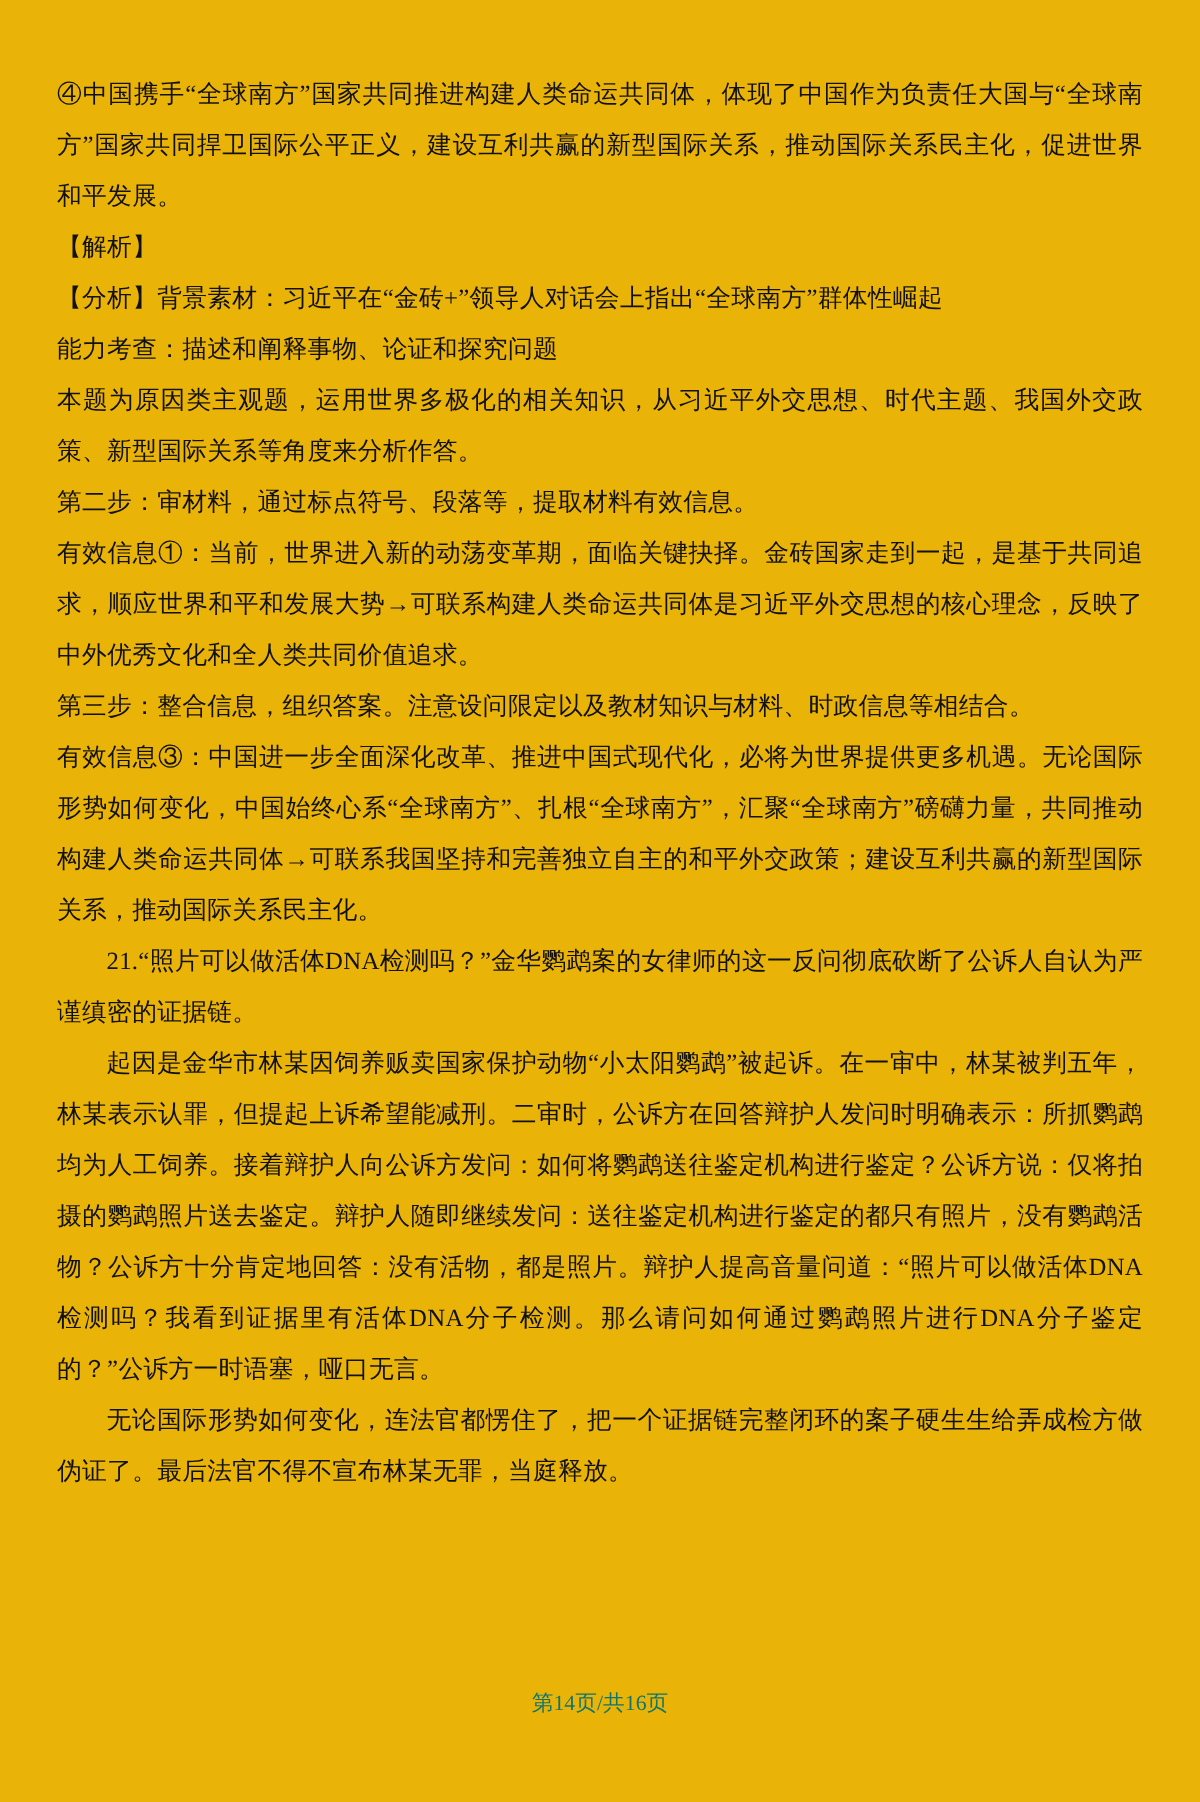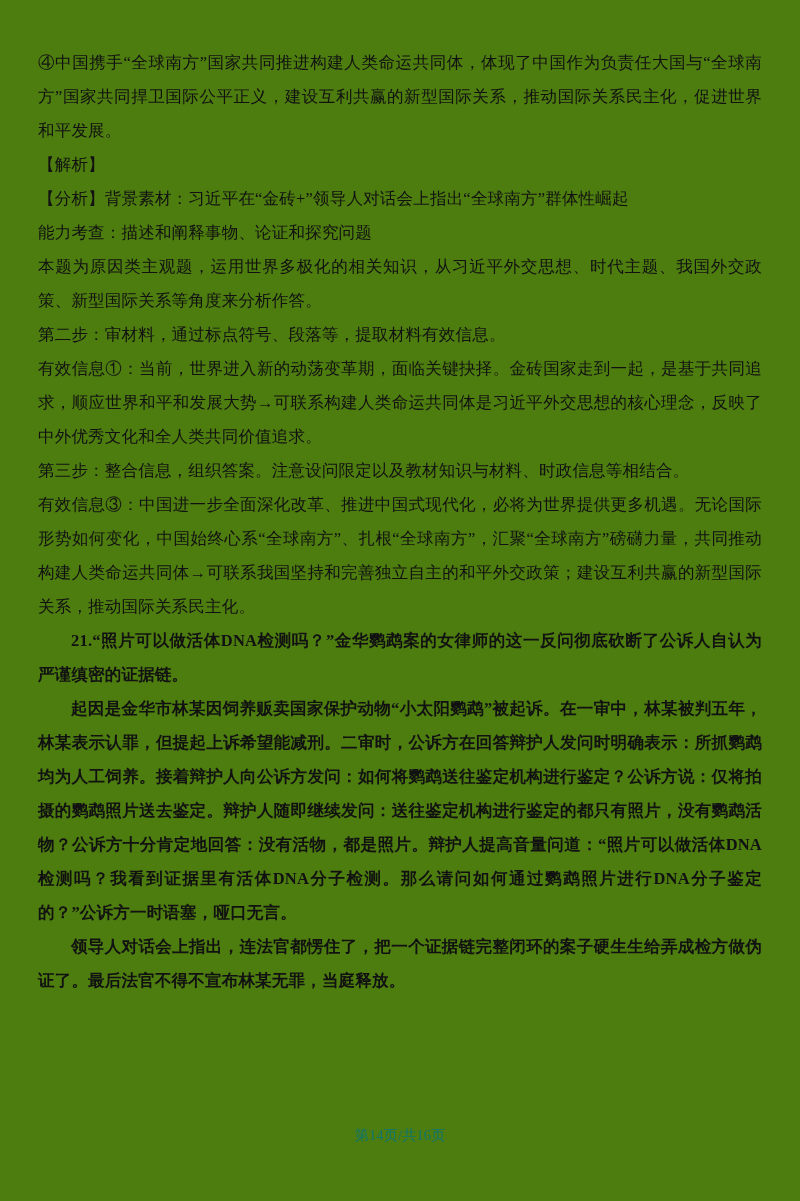--- a/index.html
+++ b/index.html
@@ -13,33 +13,32 @@
     position: relative;
     overflow: hidden;
     color: #111111;
     font-family: "Liberation Serif", "DejaVu Serif", serif;
   }
   .page {
     box-sizing: border-box;
     width: 800px;
     height: 1201px;
     padding: 46px 38px 0 38px;
-    background: #4d7c0f;
+    background: #eab308;
   }
   .doc p {
     margin: 0;
     font-size: 16.5px;
     line-height: 34px;
     text-align: justify;
     letter-spacing: 0.2px;
     word-break: break-all;
   }
   .doc p.indent {
     text-indent: 2em;
-    font-weight: bold;
   }
   .footer {
     position: absolute;
     left: 0;
     right: 0;
     top: 1126px;
     text-align: center;
     font-size: 14.5px;
     color: #0f766e;
   }
@@ -53,17 +52,17 @@
     <p>【解析】</p>
     <p>【分析】背景素材：习近平在“金砖+”领导人对话会上指出“全球南方”群体性崛起</p>
     <p>能力考查：描述和阐释事物、论证和探究问题</p>
     <p>本题为原因类主观题，运用世界多极化的相关知识，从习近平外交思想、时代主题、我国外交政策、新型国际关系等角度来分析作答。</p>
     <p>第二步：审材料，通过标点符号、段落等，提取材料有效信息。</p>
     <p>有效信息①：当前，世界进入新的动荡变革期，面临关键抉择。金砖国家走到一起，是基于共同追求，顺应世界和平和发展大势→可联系构建人类命运共同体是习近平外交思想的核心理念，反映了中外优秀文化和全人类共同价值追求。</p>
     <p>第三步：整合信息，组织答案。注意设问限定以及教材知识与材料、时政信息等相结合。</p>
     <p>有效信息③：中国进一步全面深化改革、推进中国式现代化，必将为世界提供更多机遇。无论国际形势如何变化，中国始终心系“全球南方”、扎根“全球南方”，汇聚“全球南方”磅礴力量，共同推动构建人类命运共同体→可联系我国坚持和完善独立自主的和平外交政策；建设互利共赢的新型国际关系，推动国际关系民主化。</p>
     <p class="indent">21.“照片可以做活体DNA检测吗？”金华鹦鹉案的女律师的这一反问彻底砍断了公诉人自认为严谨缜密的证据链。</p>
     <p class="indent">起因是金华市林某因饲养贩卖国家保护动物“小太阳鹦鹉”被起诉。在一审中，林某被判五年，林某表示认罪，但提起上诉希望能减刑。二审时，公诉方在回答辩护人发问时明确表示：所抓鹦鹉均为人工饲养。接着辩护人向公诉方发问：如何将鹦鹉送往鉴定机构进行鉴定？公诉方说：仅将拍摄的鹦鹉照片送去鉴定。辩护人随即继续发问：送往鉴定机构进行鉴定的都只有照片，没有鹦鹉活物？公诉方十分肯定地回答：没有活物，都是照片。辩护人提高音量问道：“照片可以做活体DNA检测吗？我看到证据里有活体DNA分子检测。那么请问如何通过鹦鹉照片进行DNA分子鉴定的？”公诉方一时语塞，哑口无言。</p>
-    <p class="indent">领导人对话会上指出，连法官都愣住了，把一个证据链完整闭环的案子硬生生给弄成检方做伪证了。最后法官不得不宣布林某无罪，当庭释放。</p>
+    <p class="indent">无论国际形势如何变化，连法官都愣住了，把一个证据链完整闭环的案子硬生生给弄成检方做伪证了。最后法官不得不宣布林某无罪，当庭释放。</p>
   </div>
 </div>
 
 <div class="footer">第14页/共16页</div>
 
 </body></html>

